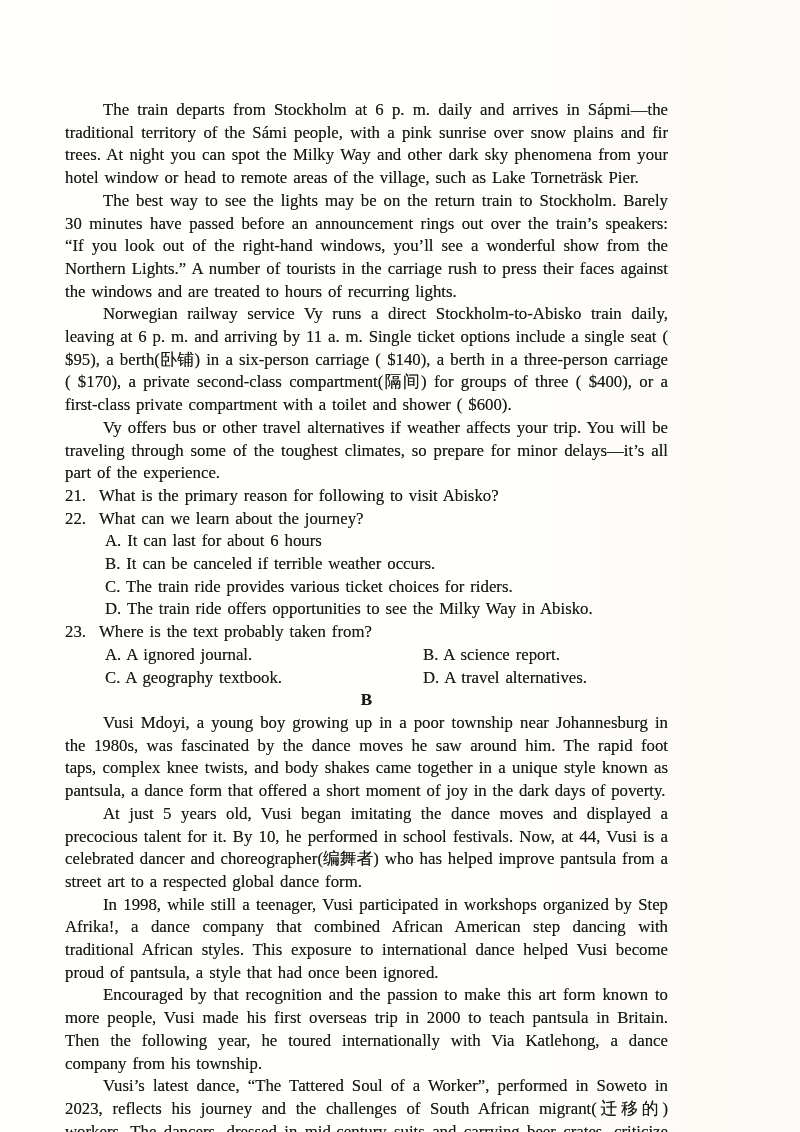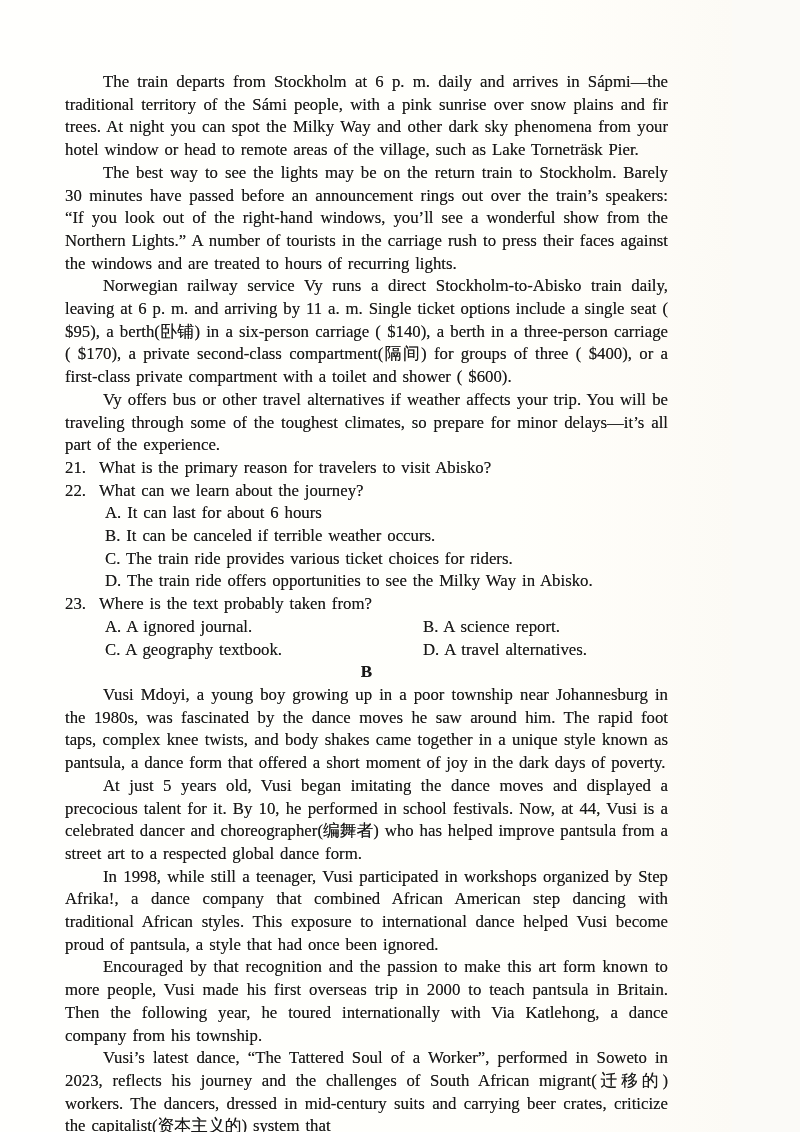--- a/index.html
+++ b/index.html
@@ -11,21 +11,21 @@
     width: 800px;
     height: 1132px;
     overflow: hidden;
     font-family: "Liberation Serif", "DejaVu Serif", serif;
     color: #1c1c1c;
   }
   .page {
     box-sizing: border-box;
     width: 732px;
     height: 1132px;
-    padding: 71px 64px 30px 65px;
+    padding: 99px 64px 30px 65px;
     background: linear-gradient(90deg, #fcfbf8 0%, #fbfaf6 70%, #f7f5f0 100%);
     filter: blur(0.32px) contrast(1.04);
   }
   .para {
     margin: 0;
     font-size: 16.8px;
     line-height: 22.7px;
     text-align: justify;
     text-indent: 38px;
     word-spacing: 0.10em;
@@ -68,21 +68,21 @@
 <body>
 
 <div class="page">
 
   <p class="para">The train departs from Stockholm at 6 p. m. daily and arrives in Sápmi—the traditional territory of the Sámi people, with a pink sunrise over snow plains and fir trees. At night you can spot the Milky Way and other dark sky phenomena from your hotel window or head to remote areas of the village, such as Lake Torneträsk Pier.</p>
   <p class="para">The best way to see the lights may be on the return train to Stockholm. Barely 30 minutes have passed before an announcement rings out over the train’s speakers: “If you look out of the right-hand windows, you’ll see a wonderful show from the Northern Lights.” A number of tourists in the carriage rush to press their faces against the windows and are treated to hours of recurring lights.</p>
   <p class="para">Norwegian railway service Vy runs a direct Stockholm-to-Abisko train daily, leaving at 6 p. m. and arriving by 11 a. m. Single ticket options include a single seat ( $95), a berth(卧铺) in a six-person carriage ( $140), a berth in a three-person carriage ( $170), a private second-class compartment(隔间) for groups of three ( $400), or a first-class private compartment with a toilet and shower ( $600).</p>
   <p class="para">Vy offers bus or other travel alternatives if weather affects your trip. You will be traveling through some of the toughest climates, so prepare for minor delays—it’s all part of the experience.</p>
 
   <div class="question">
-    <div class="q-stem"><span class="q-num">21.</span><span>What is the primary reason for travelers to visit Abisko?</span></div>
+    <div class="q-stem"><span class="q-num">21.</span><span>What is the primary reason for following to visit Abisko?</span></div>
   </div>
 
   <div class="question">
     <div class="q-stem"><span class="q-num">22.</span><span>What can we learn about the journey?</span></div>
     <div class="opts-list">
       <div class="opt">A. It can last for about 6 hours</div>
       <div class="opt">B. It can be canceled if terrible weather occurs.</div>
       <div class="opt">C. The train ride provides various ticket choices for riders.</div>
       <div class="opt">D. The train ride offers opportunities to see the Milky Way in Abisko.</div>
     </div>

